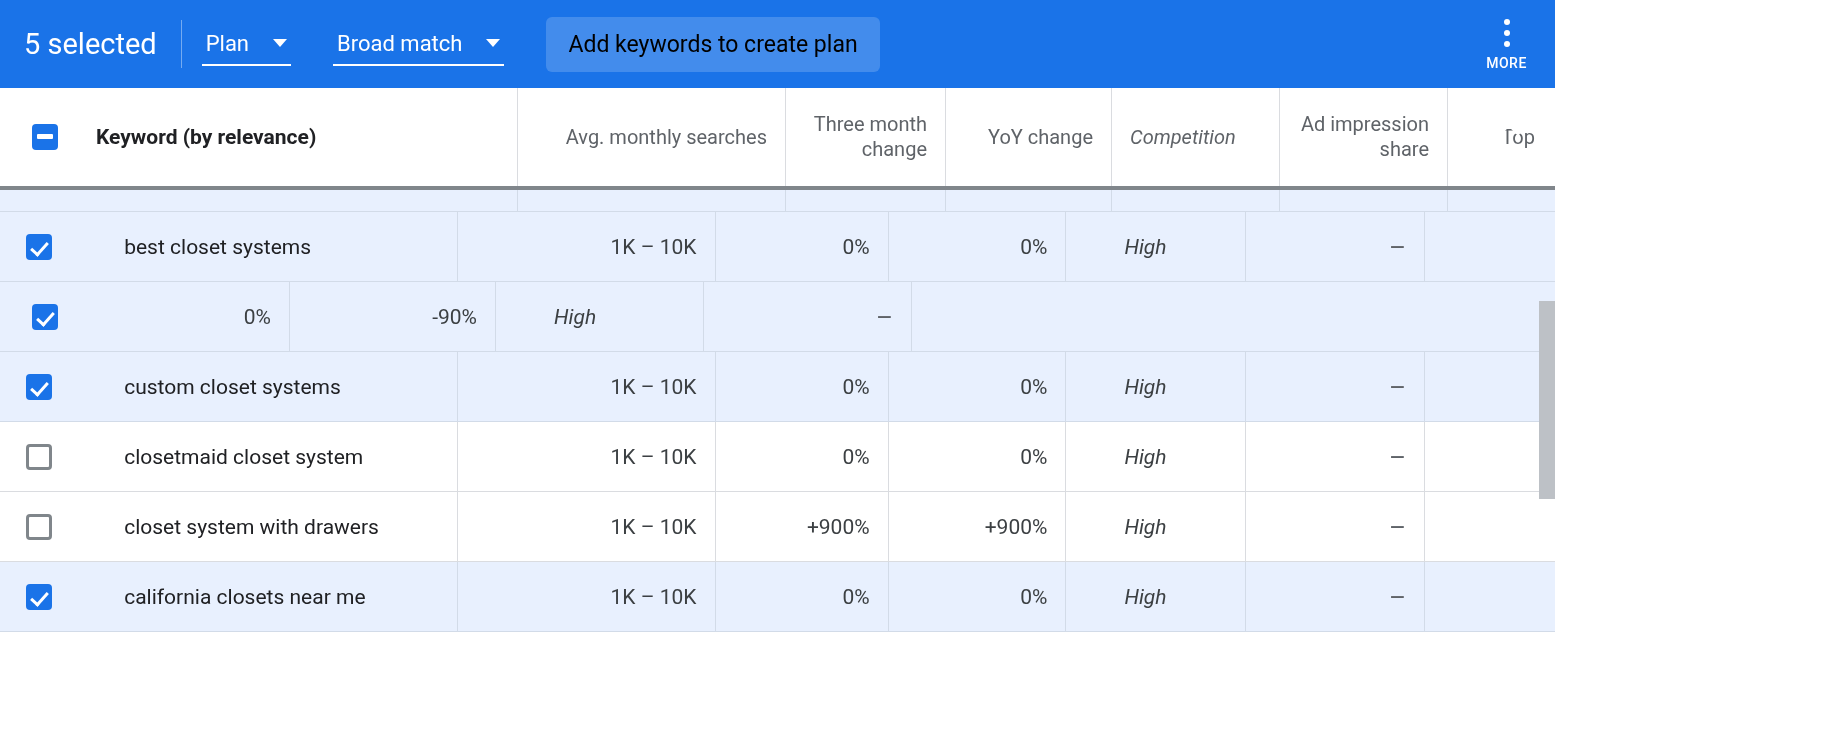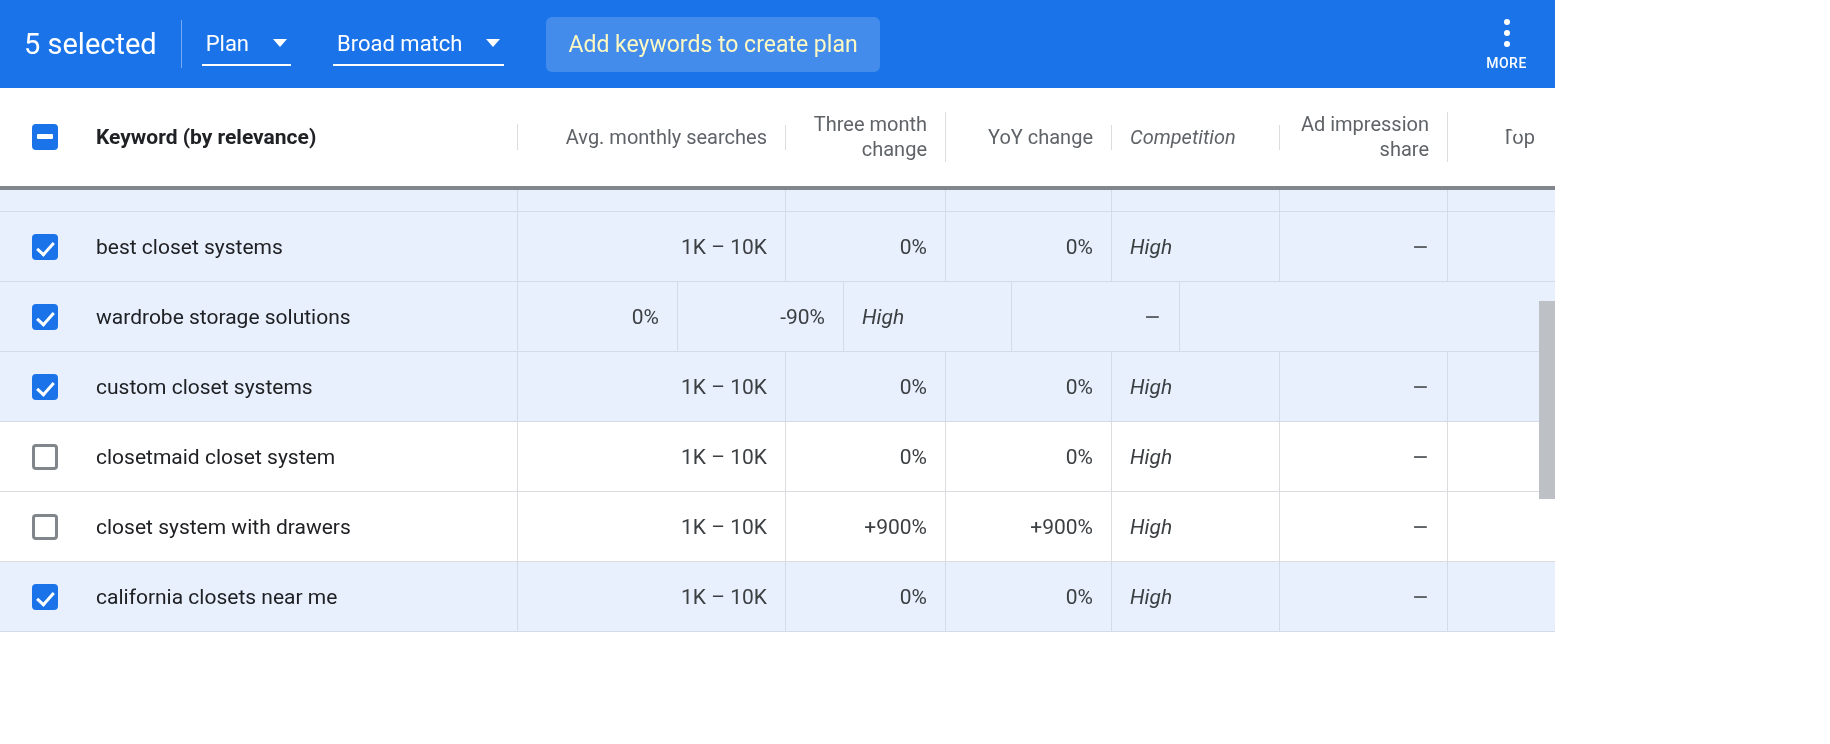--- a/index.html
+++ b/index.html
@@ -46,21 +46,21 @@
   }
   .dropdown .tri {
     width: 0; height: 0;
     border-left: 7px solid transparent;
     border-right: 7px solid transparent;
     border-top: 8px solid #fff;
     margin-left: 4px;
   }
   .add-btn {
     background: rgba(255,255,255,0.18);
-    color: #fef9c3;
+    color: #000000;
     font-size: 23px;
     border-radius: 6px;
     padding: 14px 22px;
     cursor: pointer;
   }
   .bar-right {
     margin-left: auto;
     display: flex;
     align-items: flex-start;
     gap: 40px;
@@ -94,21 +94,20 @@
   .main-wrap { display:flex; width: 1830px; }
   .table-wrap { width: 1555px; }
 
   .thead {
     display:flex;
     height: 102px;
     border-bottom: 4px solid #80868b;
     font-size: 20px;
     color: #5f6368;
     background:#fff;
-    align-items:center;
   }
   .thead .cell, .trow .cell {
     display:flex;
     align-items:center;
     padding: 0 18px;
     border-right: 1px solid #dadce0;
   }
   .thead .cell { font-size: 20px; }
   .cell.c-check { width: 90px; justify-content:center; border-right:none;}
   .cell.c-key { width: 428px; padding-left: 6px; font-size: 21px; }
@@ -126,20 +125,21 @@
   .spacer-row { height: 22px; background:#e8f0fe; border-bottom:1px solid #d2dbe8; display:flex;}
   .spacer-row .cell{ border-right:1px solid #d2dbe8; height:100%;}
 
   .trow {
     display:flex;
     height: 70px;
     border-bottom: 1px solid #dadce0;
     font-size: 21px;
     color:#3c4043;
     background:#fff;
+    gap:40px;
   }
   .trow.sel { background:#e8f0fe; border-bottom-color:#d2dbe8;}
   .trow.sel .cell{ border-right-color:#d2dbe8;}
   .trow .cell.c-key { color:#202124;}
   .dash { font-size: 26px; color:#5f6368;}
 
   
   .cb { width:26px; height:26px; border-radius:4px; position:relative; cursor:pointer;}
   .cb.checked { background:#1a73e8; }
   .cb.checked::after{
@@ -252,21 +252,20 @@
           <div class="cell c-comp">High</div>
           <div class="cell c-imp">
             <span class="dash">–</span>
           </div>
           <div class="cell c-top"></div>
         </div>
         <div class="trow sel">
           <div class="cell c-check">
             <div class="cb checked"></div>
           </div>
-          <div class="cell c-key">wardrobe storage solutions</div>
           <div class="cell c-3m">0%</div>
           <div class="cell c-yoy">-90%</div>
           <div class="cell c-comp">High</div>
           <div class="cell c-imp">
             <span class="dash">–</span>
           </div>
           <div class="cell c-top"></div>
         </div>
         <div class="trow sel">
           <div class="cell c-check">

